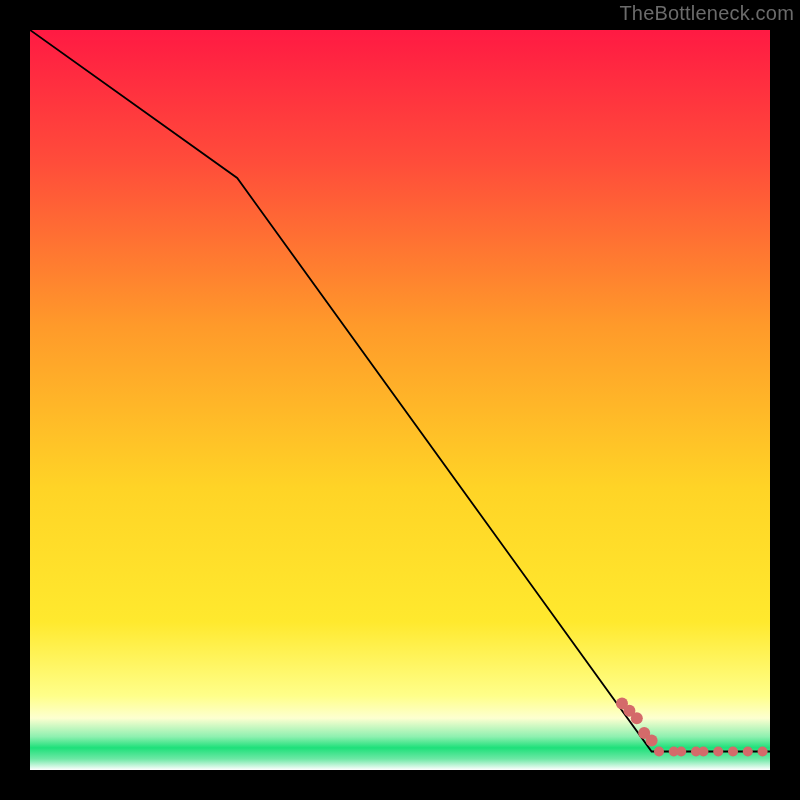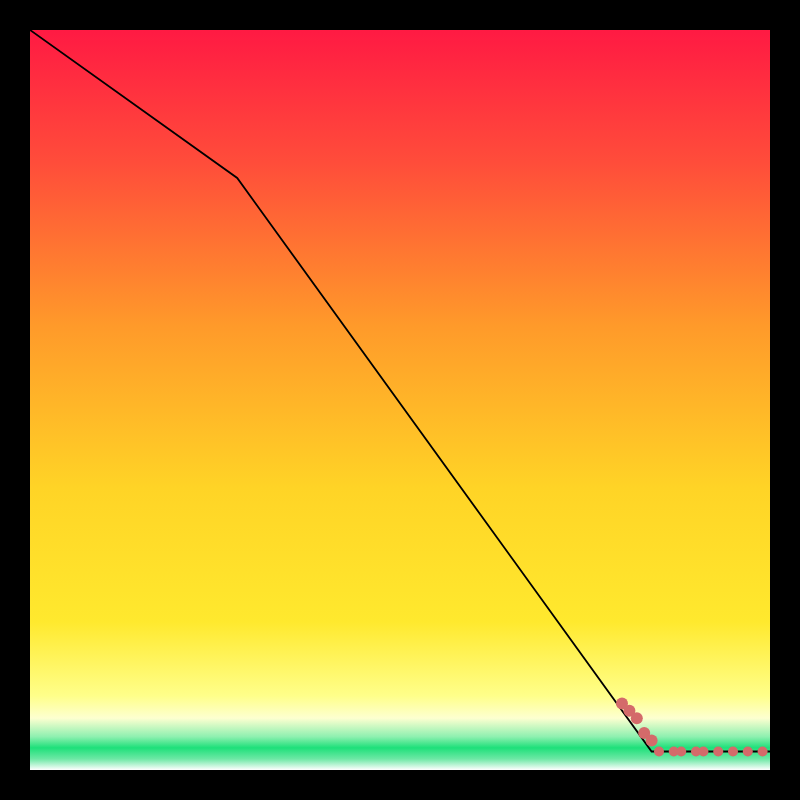--- a/index.html
+++ b/index.html
@@ -34,20 +34,21 @@
     width: 740px;
     height: 740px;
   }
   svg { display: block; }
 </style>
 </head>
 <body>
 
 <div class="frame">
 
+  <div class="watermark">TheBottleneck.com</div>
 
   <div class="plot">
     <svg id="chart-svg" width="740" height="740" viewBox="0 0 740 740">
       <defs>
 
         <linearGradient id="bg-grad" x1="0" y1="0" x2="0" y2="1">
           <stop offset="0%" stop-color="#ff1a43"></stop>
           <stop offset="18%" stop-color="#ff4d3a"></stop>
           <stop offset="40%" stop-color="#ff9a2a"></stop>
           <stop offset="62%" stop-color="#ffd426"></stop>

